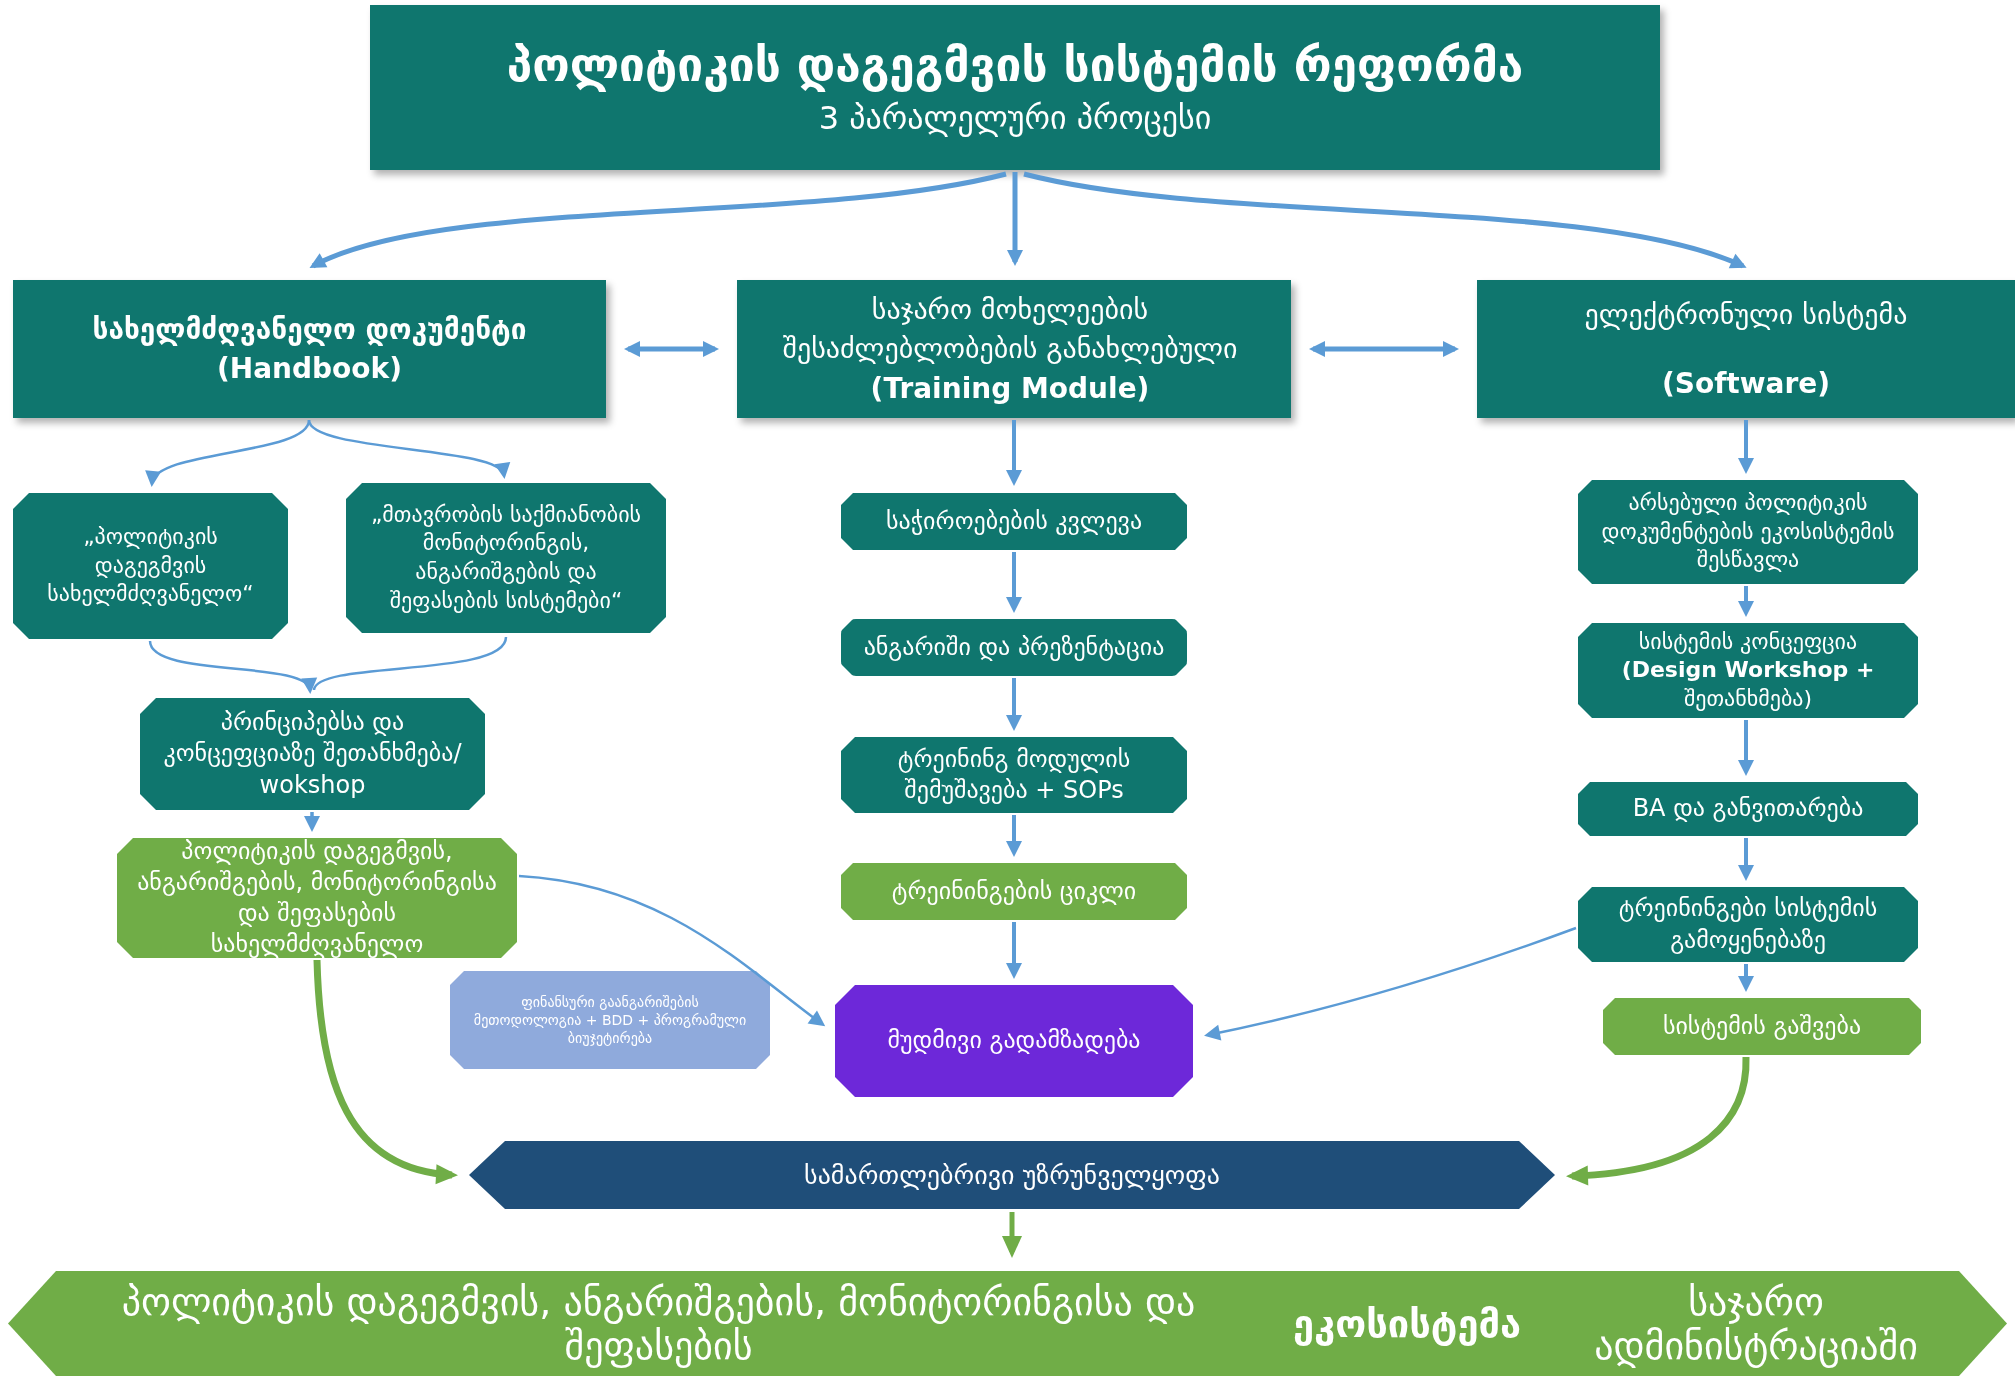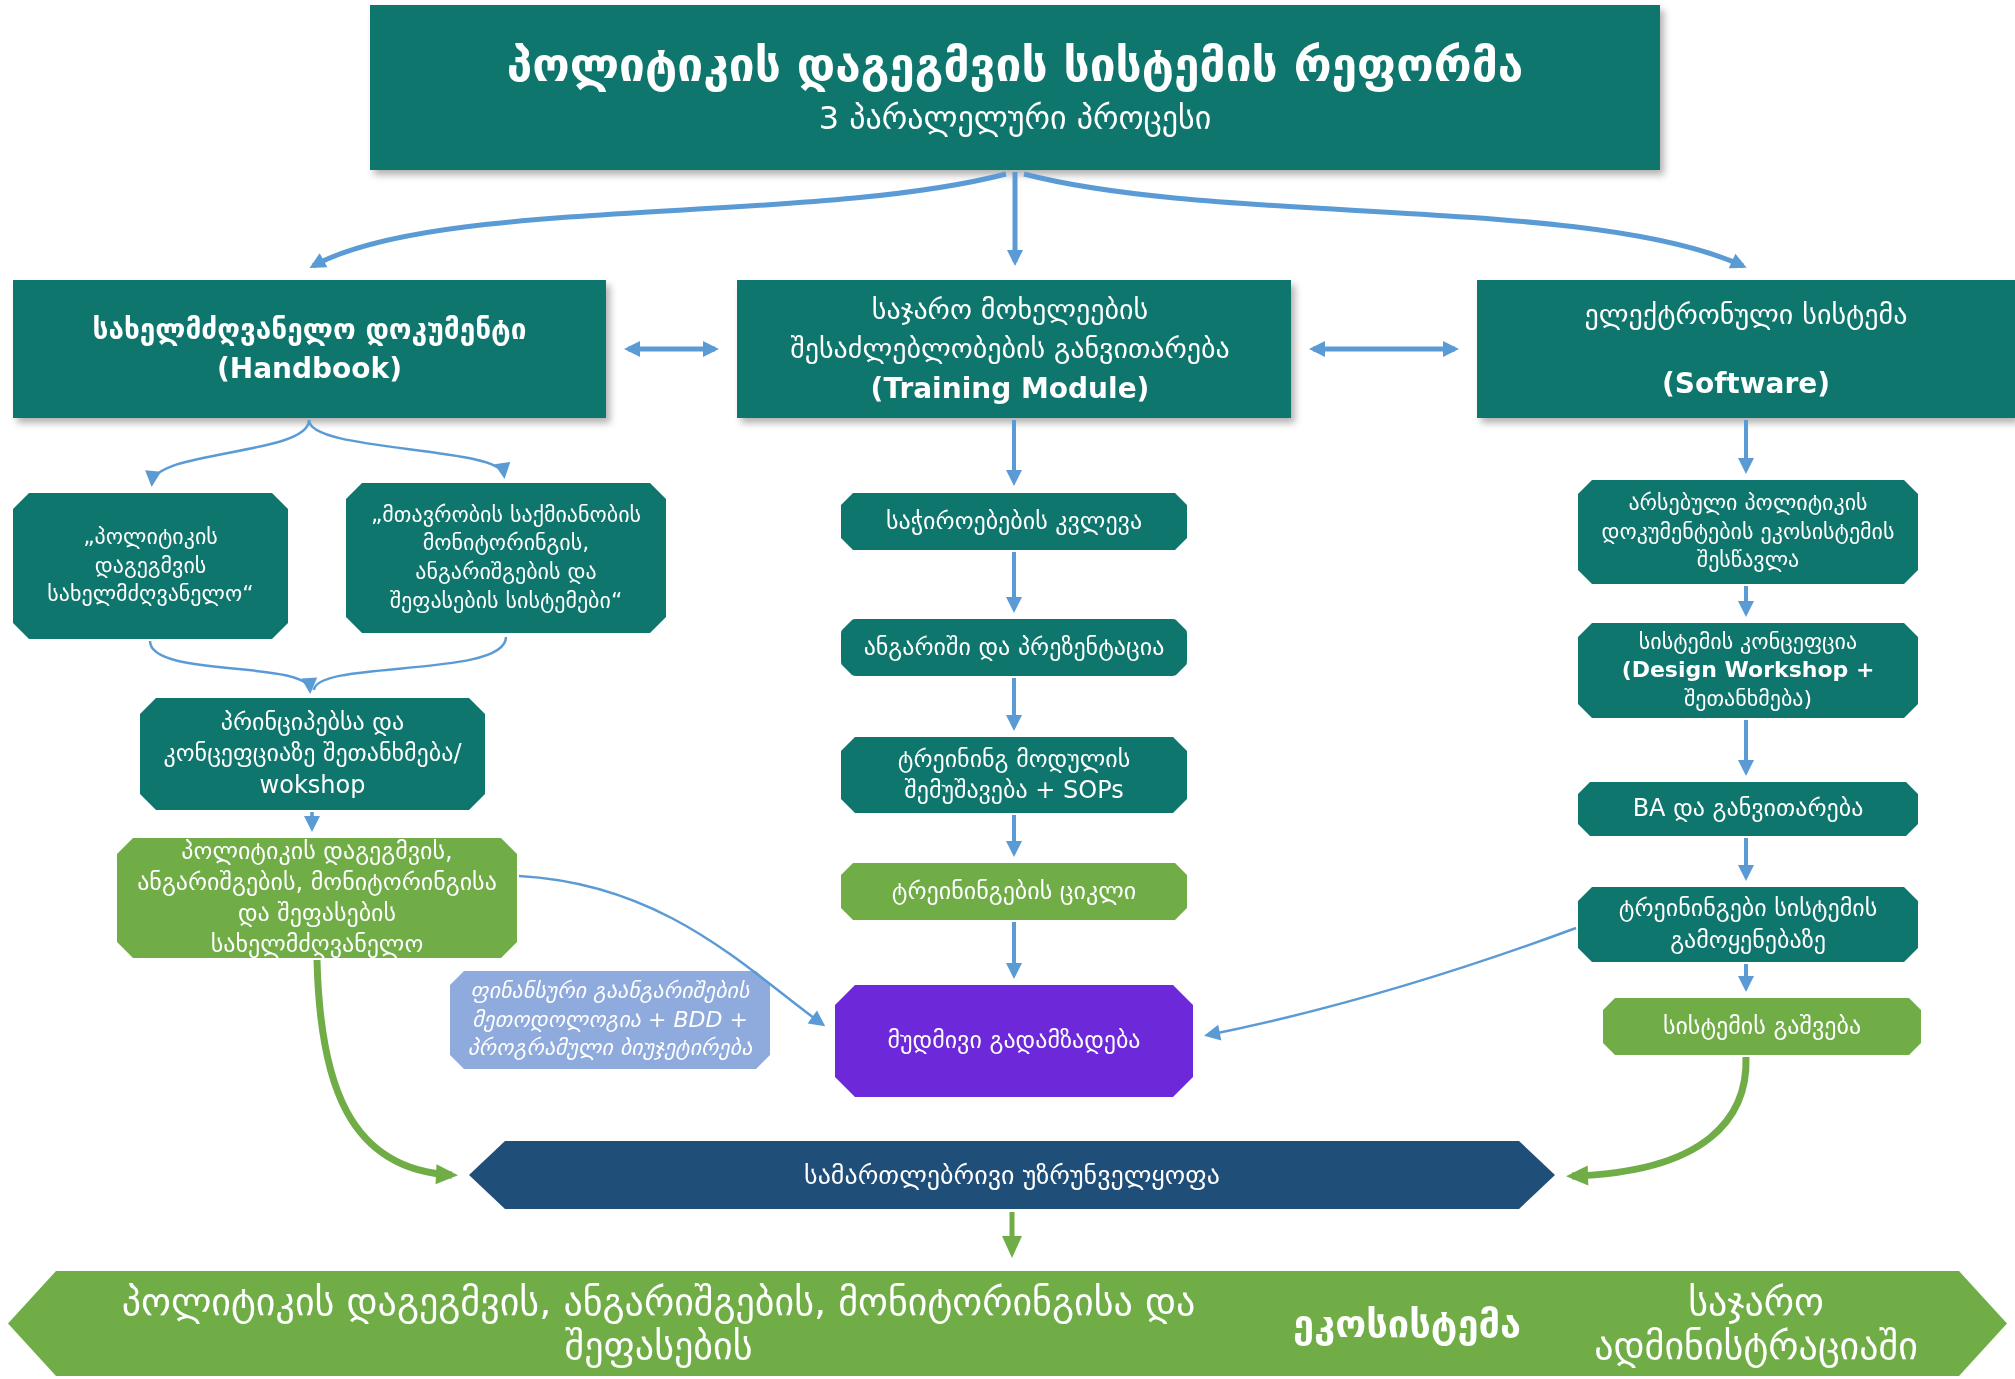--- a/index.html
+++ b/index.html
@@ -19,21 +19,21 @@
   .hex { --pt:40px;
     clip-path: polygon(var(--pt) 0, calc(100% - var(--pt)) 0, 100% 50%,
       calc(100% - var(--pt)) 100%, var(--pt) 100%, 0 50%); }
   .b { font-weight:bold; }
   .blk { display:block; }
   #title-node { font-size:46px; font-weight:bold; line-height:1.25; }
   #title-node .sub { font-size:32px; font-weight:normal; margin-top:4px; }
   .colhead { font-size:28px; line-height:1.4; }
   .step { font-size:24px; line-height:1.3; }
   .small { font-size:22px; line-height:1.3; }
-  .tiny { font-size:22px; line-height:1.3;font-style:italic; }
+  .tiny { font-size:14px; line-height:1.3; }
   #legal-node { font-size:26px; }
   #outcome-node { font-size:38px; flex-direction:row; }
   svg.wires { position:absolute; left:0; top:0; pointer-events:none; }
 </style>
 </head>
 <body>
 
 <div id="canvas">
 
   <div id="title-node" class="box blue shadow" style="left:370px; top:5px; width:1290px; height:165px;">
@@ -41,21 +41,21 @@
     <span class="sub">3 პარალელური პროცესი</span>
   </div>
 
   <div class="box blue shadow colhead" style="left:13px; top:280px; width:593px; height:138px;">
     <span class="blk b">სახელმძღვანელო დოკუმენტი</span>
     <span class="blk b">(Handbook)</span>
   </div>
 
   <div class="box blue shadow colhead" style="left:737px; top:280px; width:554px; height:138px;padding-left:8px;">
     <span class="blk">საჯარო მოხელეების</span>
-    <span class="blk">შესაძლებლობების განვითარება</span>
+    <span class="blk">შესაძლებლობების განახლებული</span>
     <span class="blk b">(Training Module)</span>
   </div>
 
   <div class="box blue shadow colhead" style="left:1477px; top:280px; width:538px; height:138px;gap:29px;">
     <span class="blk">ელექტრონული სისტემა</span>
     <span class="blk b">(Software)</span>
   </div>
 
   <div class="box blue oct small" style="left:13px; top:493px; width:275px; height:146px;">
     <span>„პოლიტიკის დაგეგმვის სახელმძღვანელო“</span>

